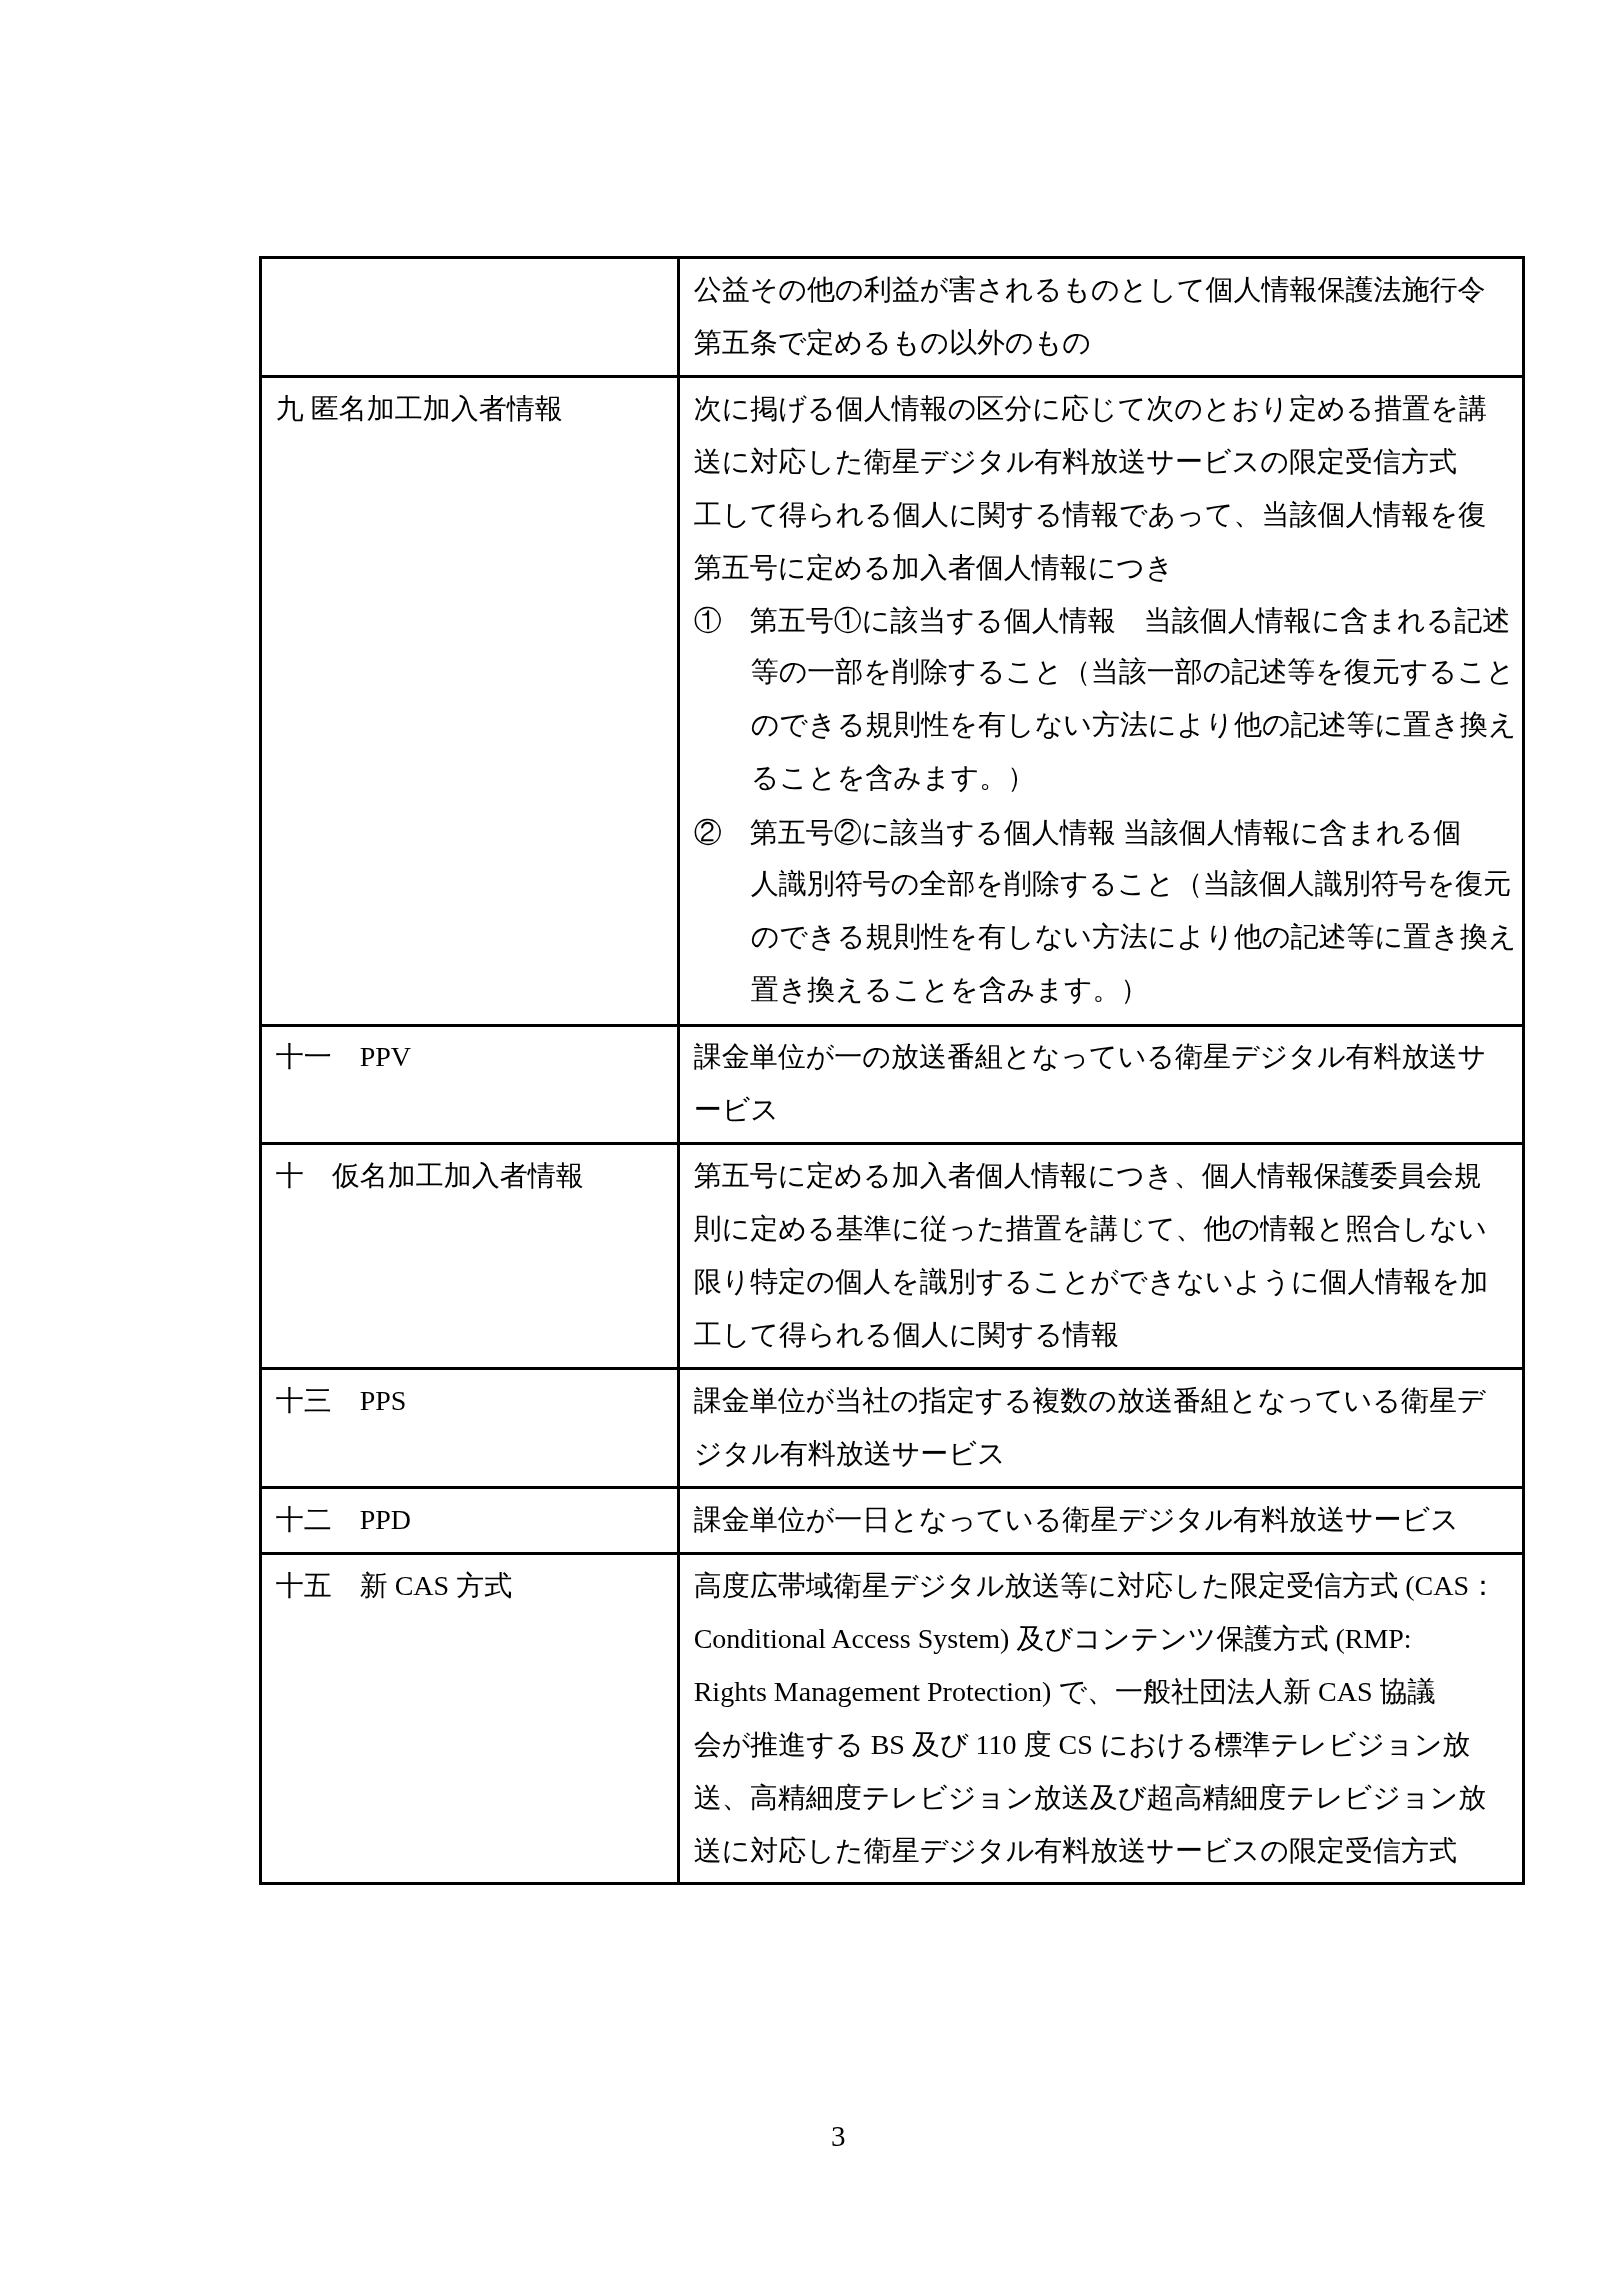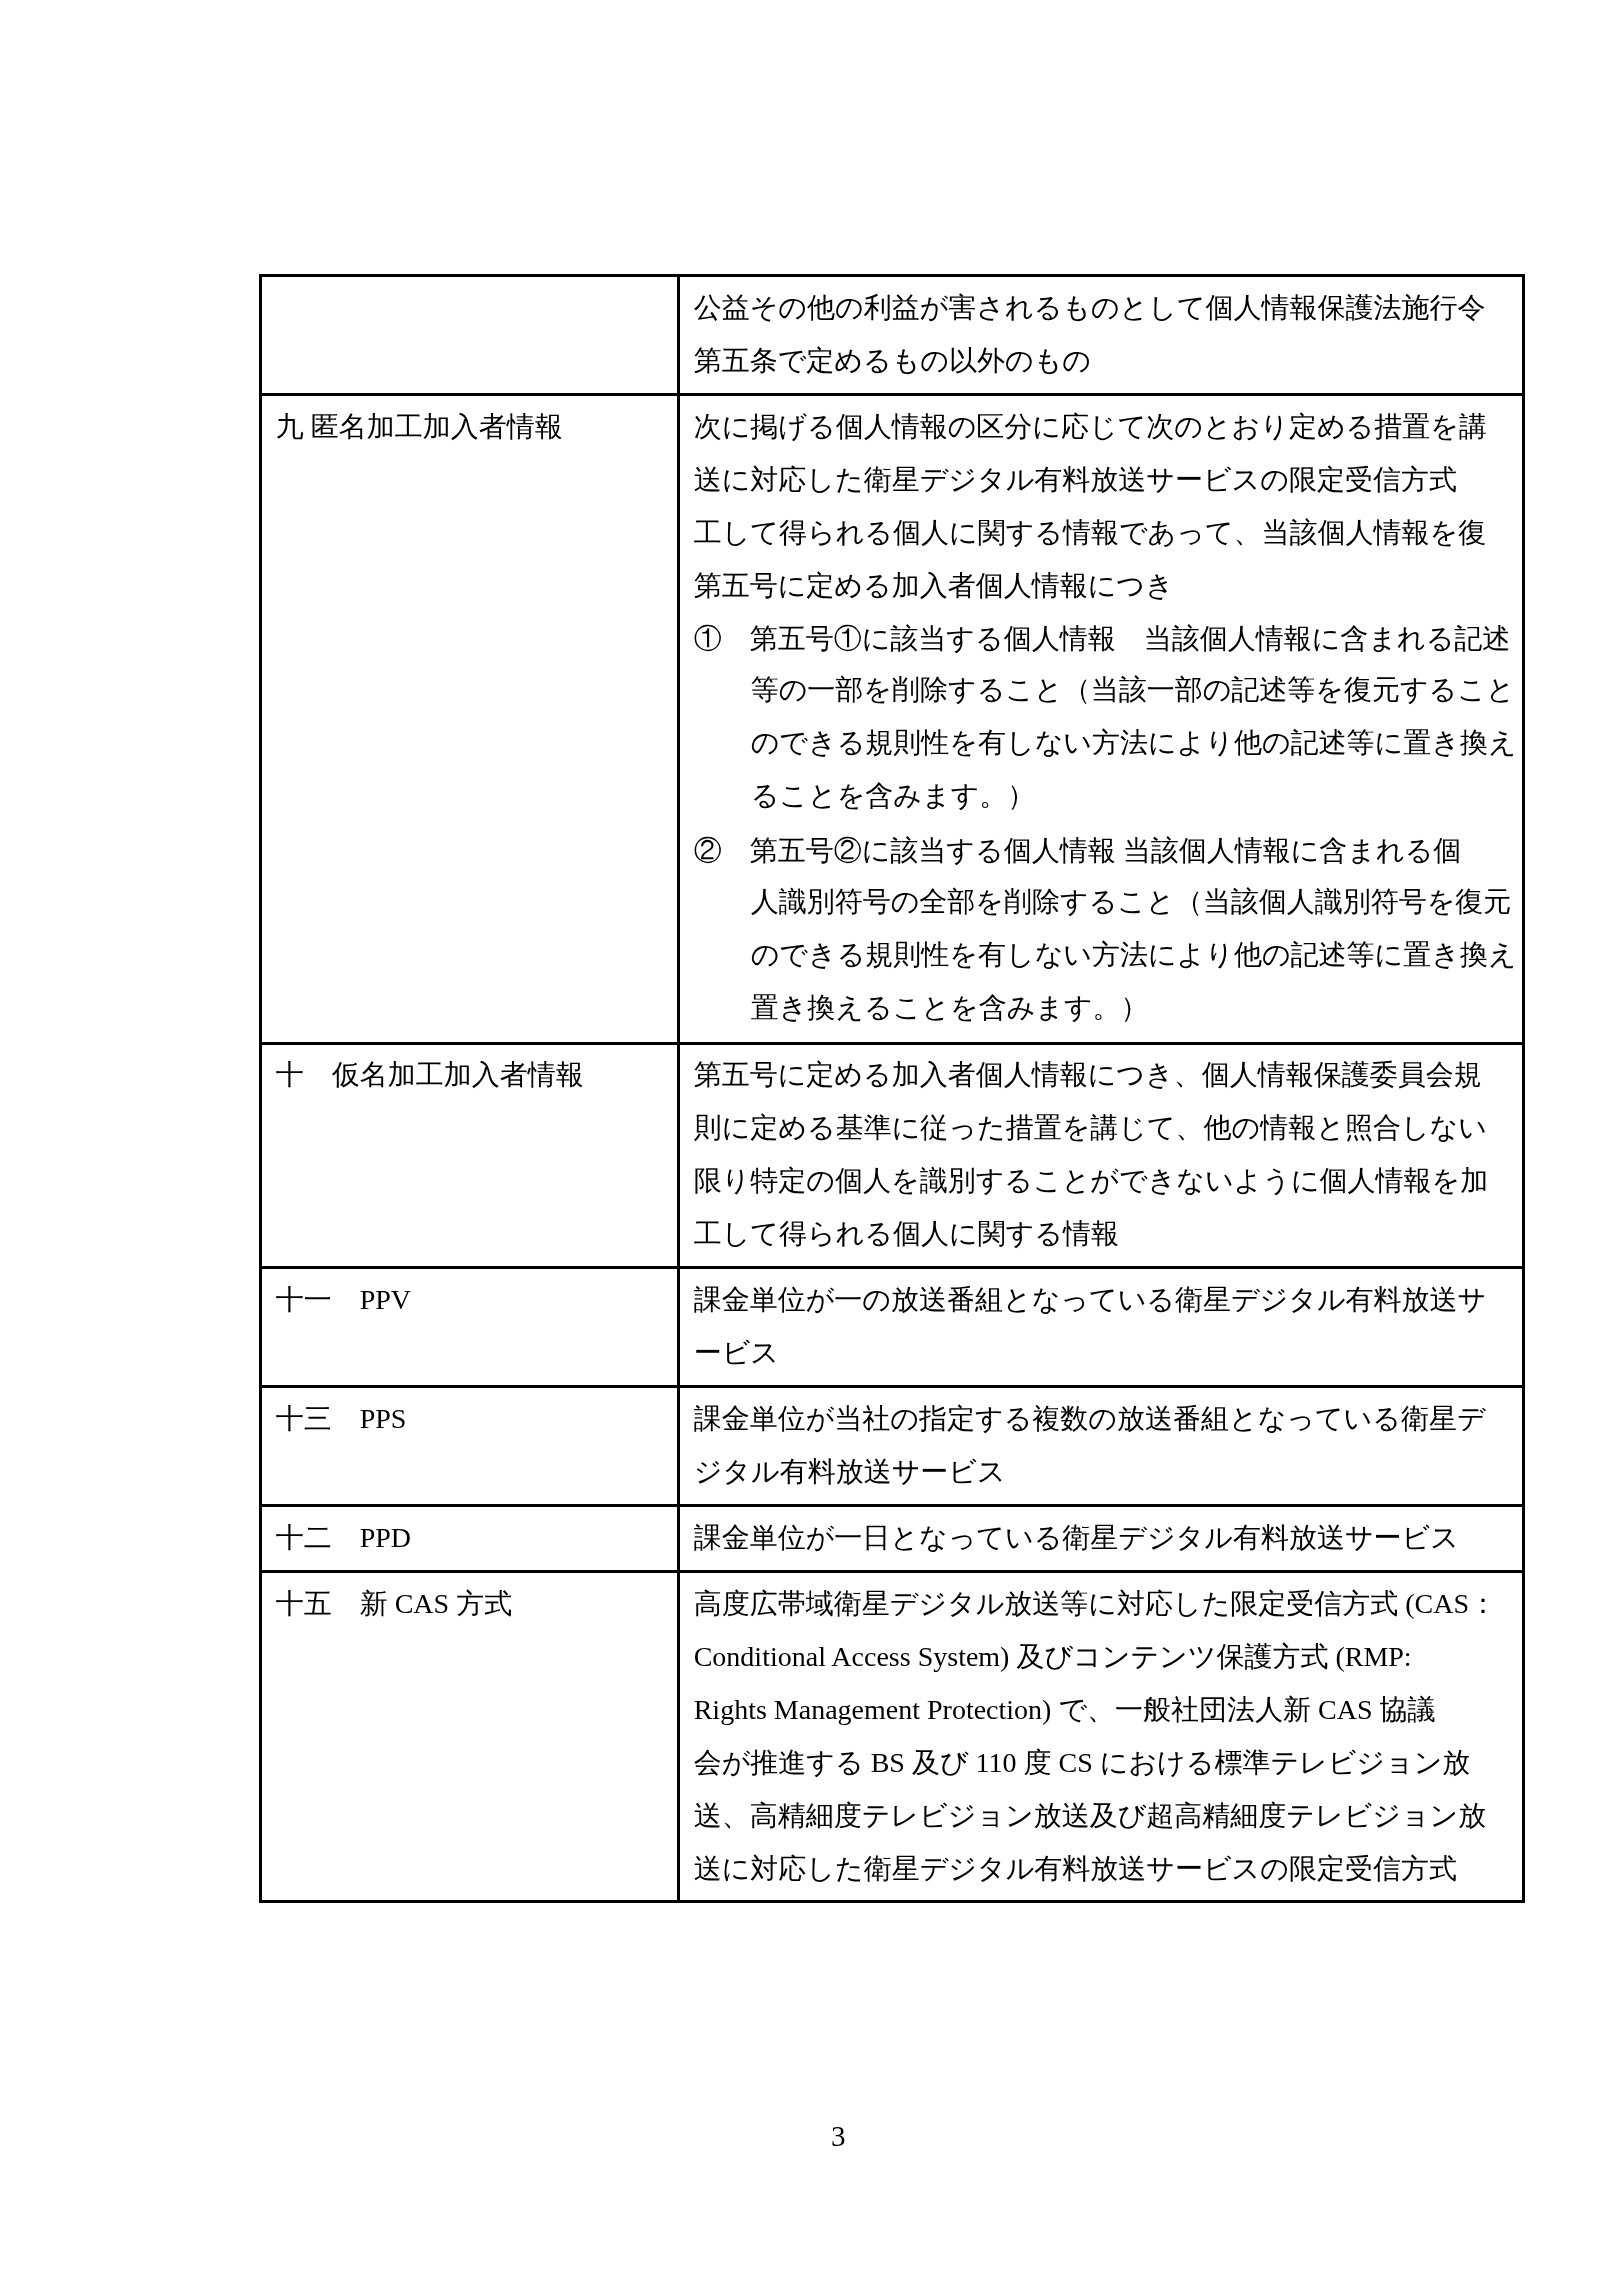--- a/index.html
+++ b/index.html
@@ -12,21 +12,21 @@
     width: 1621px;
     height: 2293px;
     background: #ffffff;
     color: #000000;
     font-family: "Liberation Serif", "DejaVu Serif", serif;
     overflow: hidden;
   }
   .def-table {
     position: absolute;
     left: 259px;
-    top: 274px;
+    top: 256px;
     width: 1266px;
     border-collapse: collapse;
     table-layout: fixed;
   }
   .def-table td {
     border: 3.9px solid #000000;
     vertical-align: top;
     padding: 3.9px 13.7px 5.9px 13.7px;
     overflow: hidden;
   }
@@ -82,37 +82,37 @@
           <div class="line ind">ることを含みます。）</div>
           <div class="line">②　第五号②に該当する個人情報 当該個人情報に含まれる個</div>
           <div class="line ind">人識別符号の全部を削除すること（当該個人識別符号を復元</div>
           <div class="line ind">のできる規則性を有しない方法により他の記述等に置き換え</div>
           <div class="line ind">置き換えることを含みます。）</div>
         </td>
       </tr>
 
       <tr>
         <td class="term">
+          <div class="line">十一　PPV</div>
+        </td>
+        <td class="def">
+          <div class="line">課金単位が一の放送番組となっている衛星デジタル有料放送サ</div>
+          <div class="line">ービス</div>
+        </td>
+      </tr>
+
+      <tr>
+        <td class="term">
           <div class="line">十　仮名加工加入者情報</div>
         </td>
         <td class="def">
           <div class="line">第五号に定める加入者個人情報につき、個人情報保護委員会規</div>
           <div class="line">則に定める基準に従った措置を講じて、他の情報と照合しない</div>
           <div class="line">限り特定の個人を識別することができないように個人情報を加</div>
           <div class="line">工して得られる個人に関する情報</div>
-        </td>
-      </tr>
-
-      <tr>
-        <td class="term">
-          <div class="line">十一　PPV</div>
-        </td>
-        <td class="def">
-          <div class="line">課金単位が一の放送番組となっている衛星デジタル有料放送サ</div>
-          <div class="line">ービス</div>
         </td>
       </tr>
 
       <tr>
         <td class="term">
           <div class="line">十三　PPS</div>
         </td>
         <td class="def">
           <div class="line">課金単位が当社の指定する複数の放送番組となっている衛星デ</div>
           <div class="line">ジタル有料放送サービス</div>

